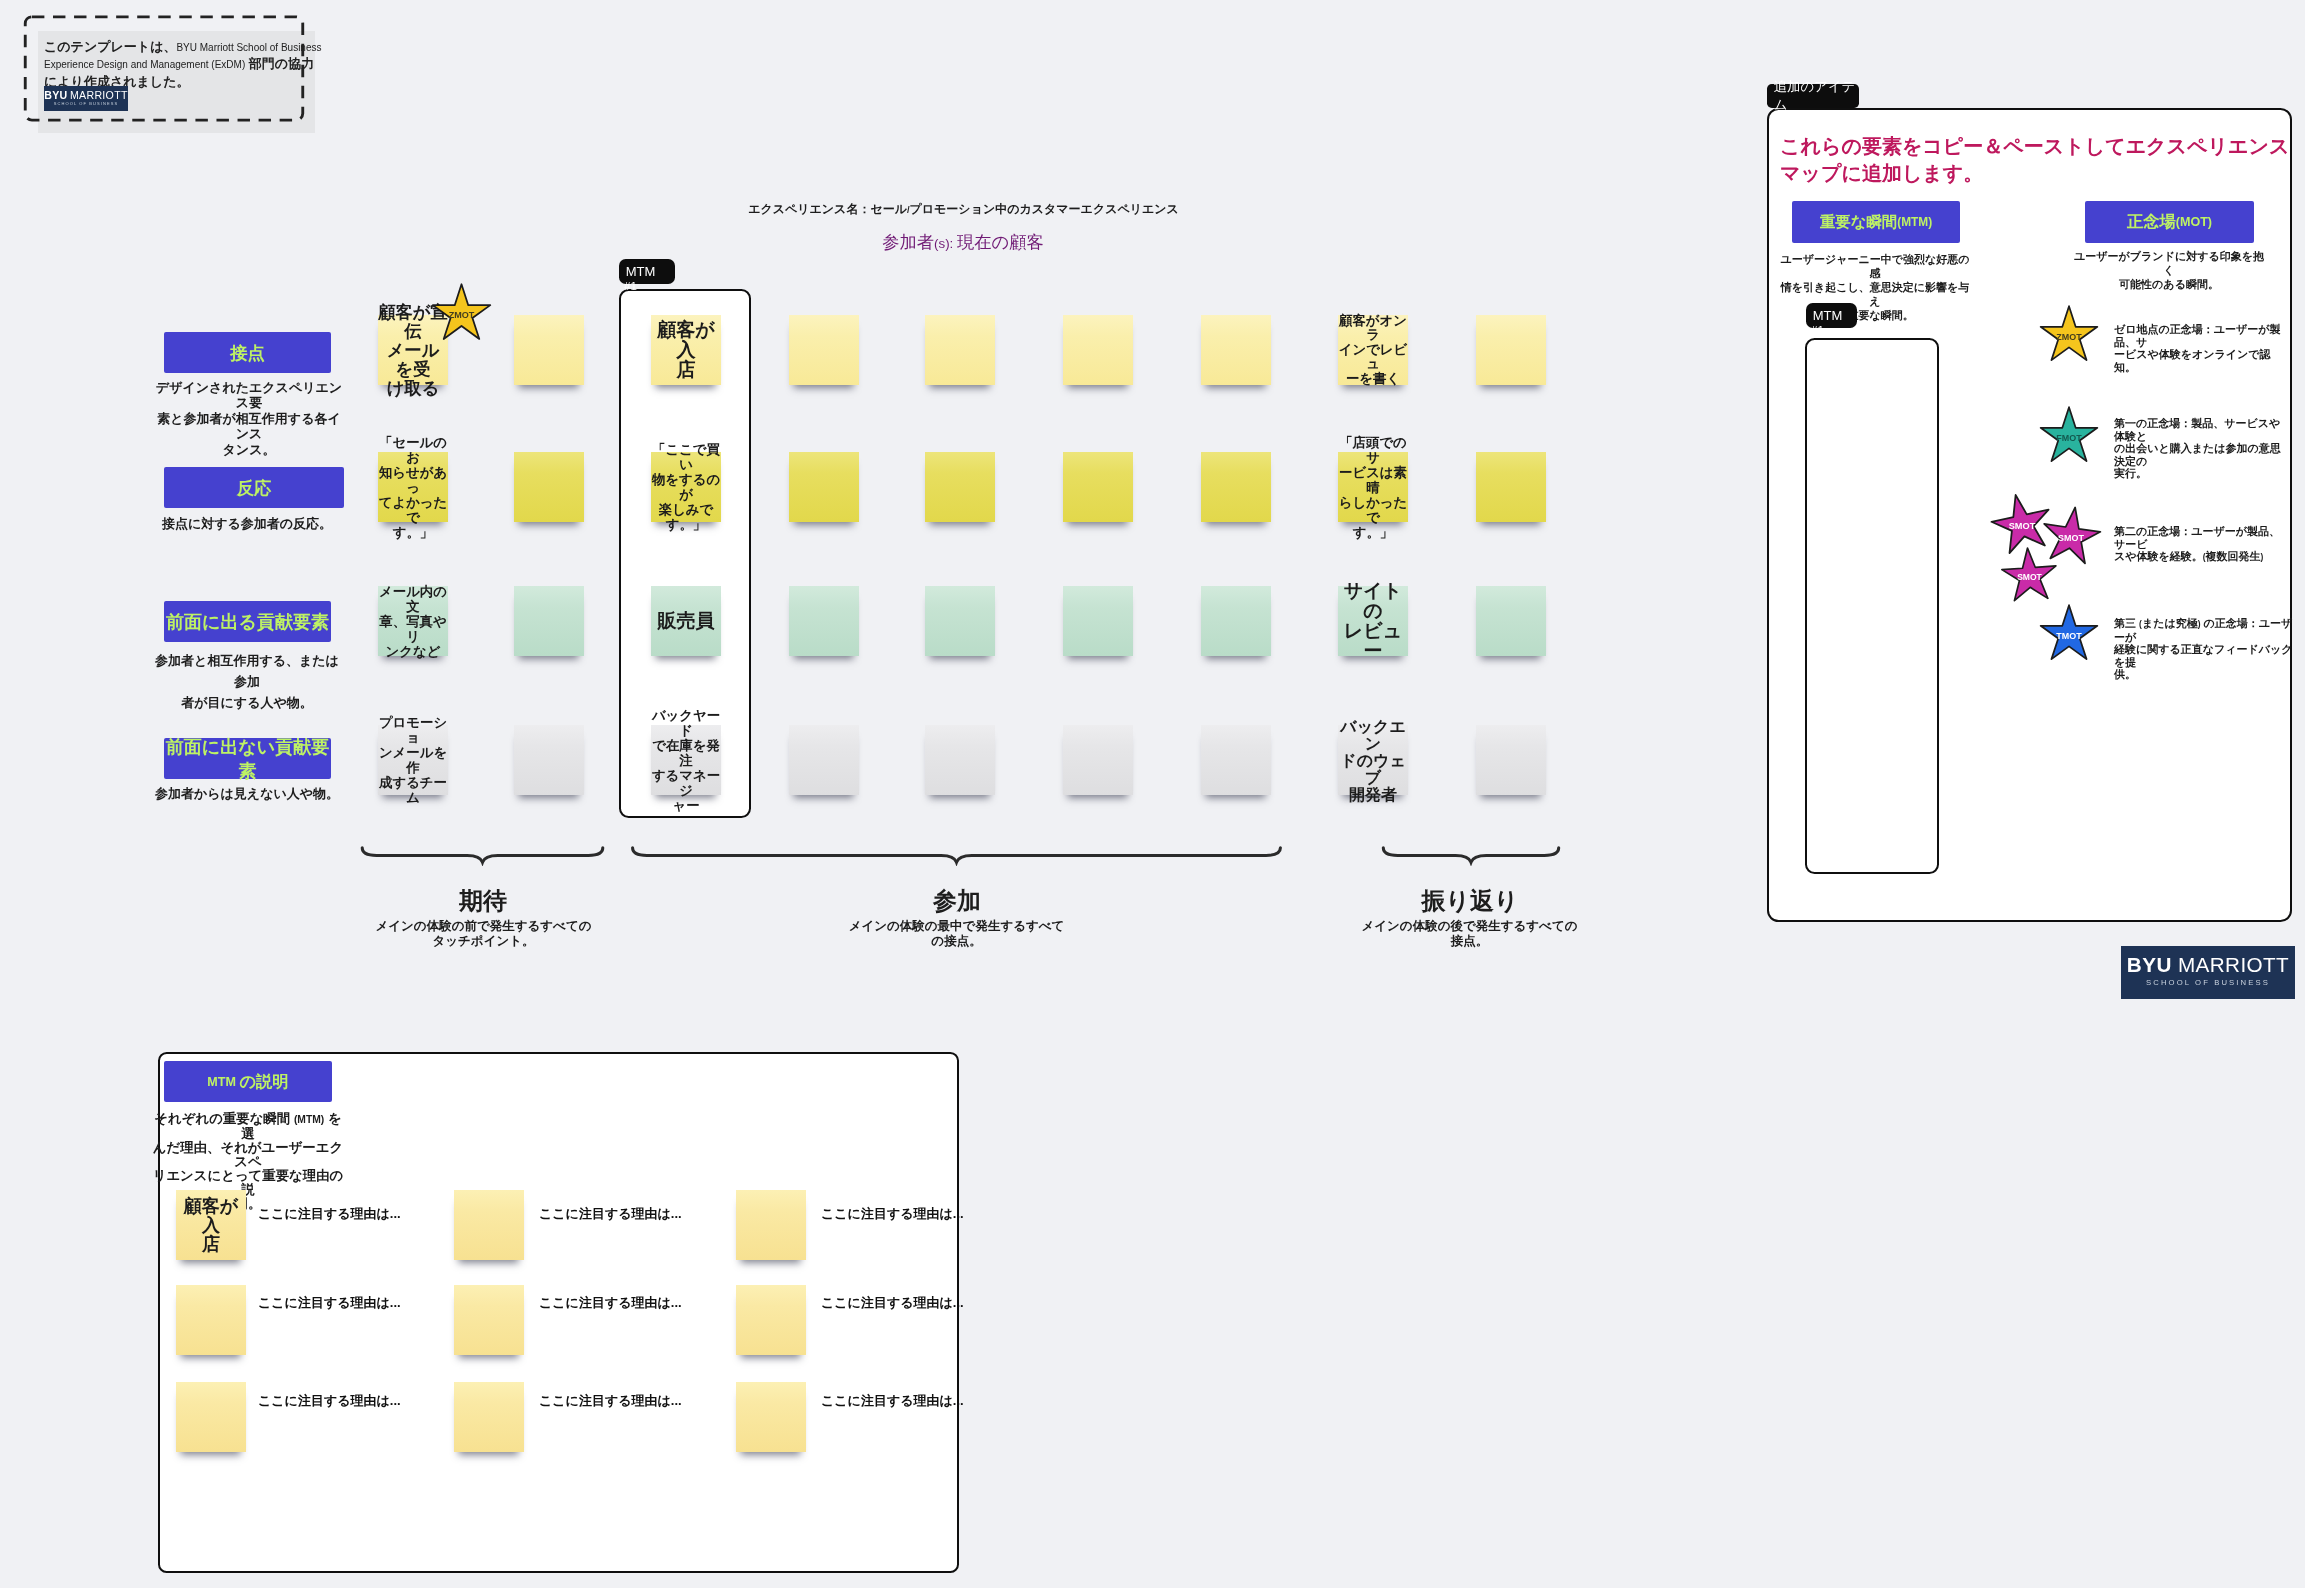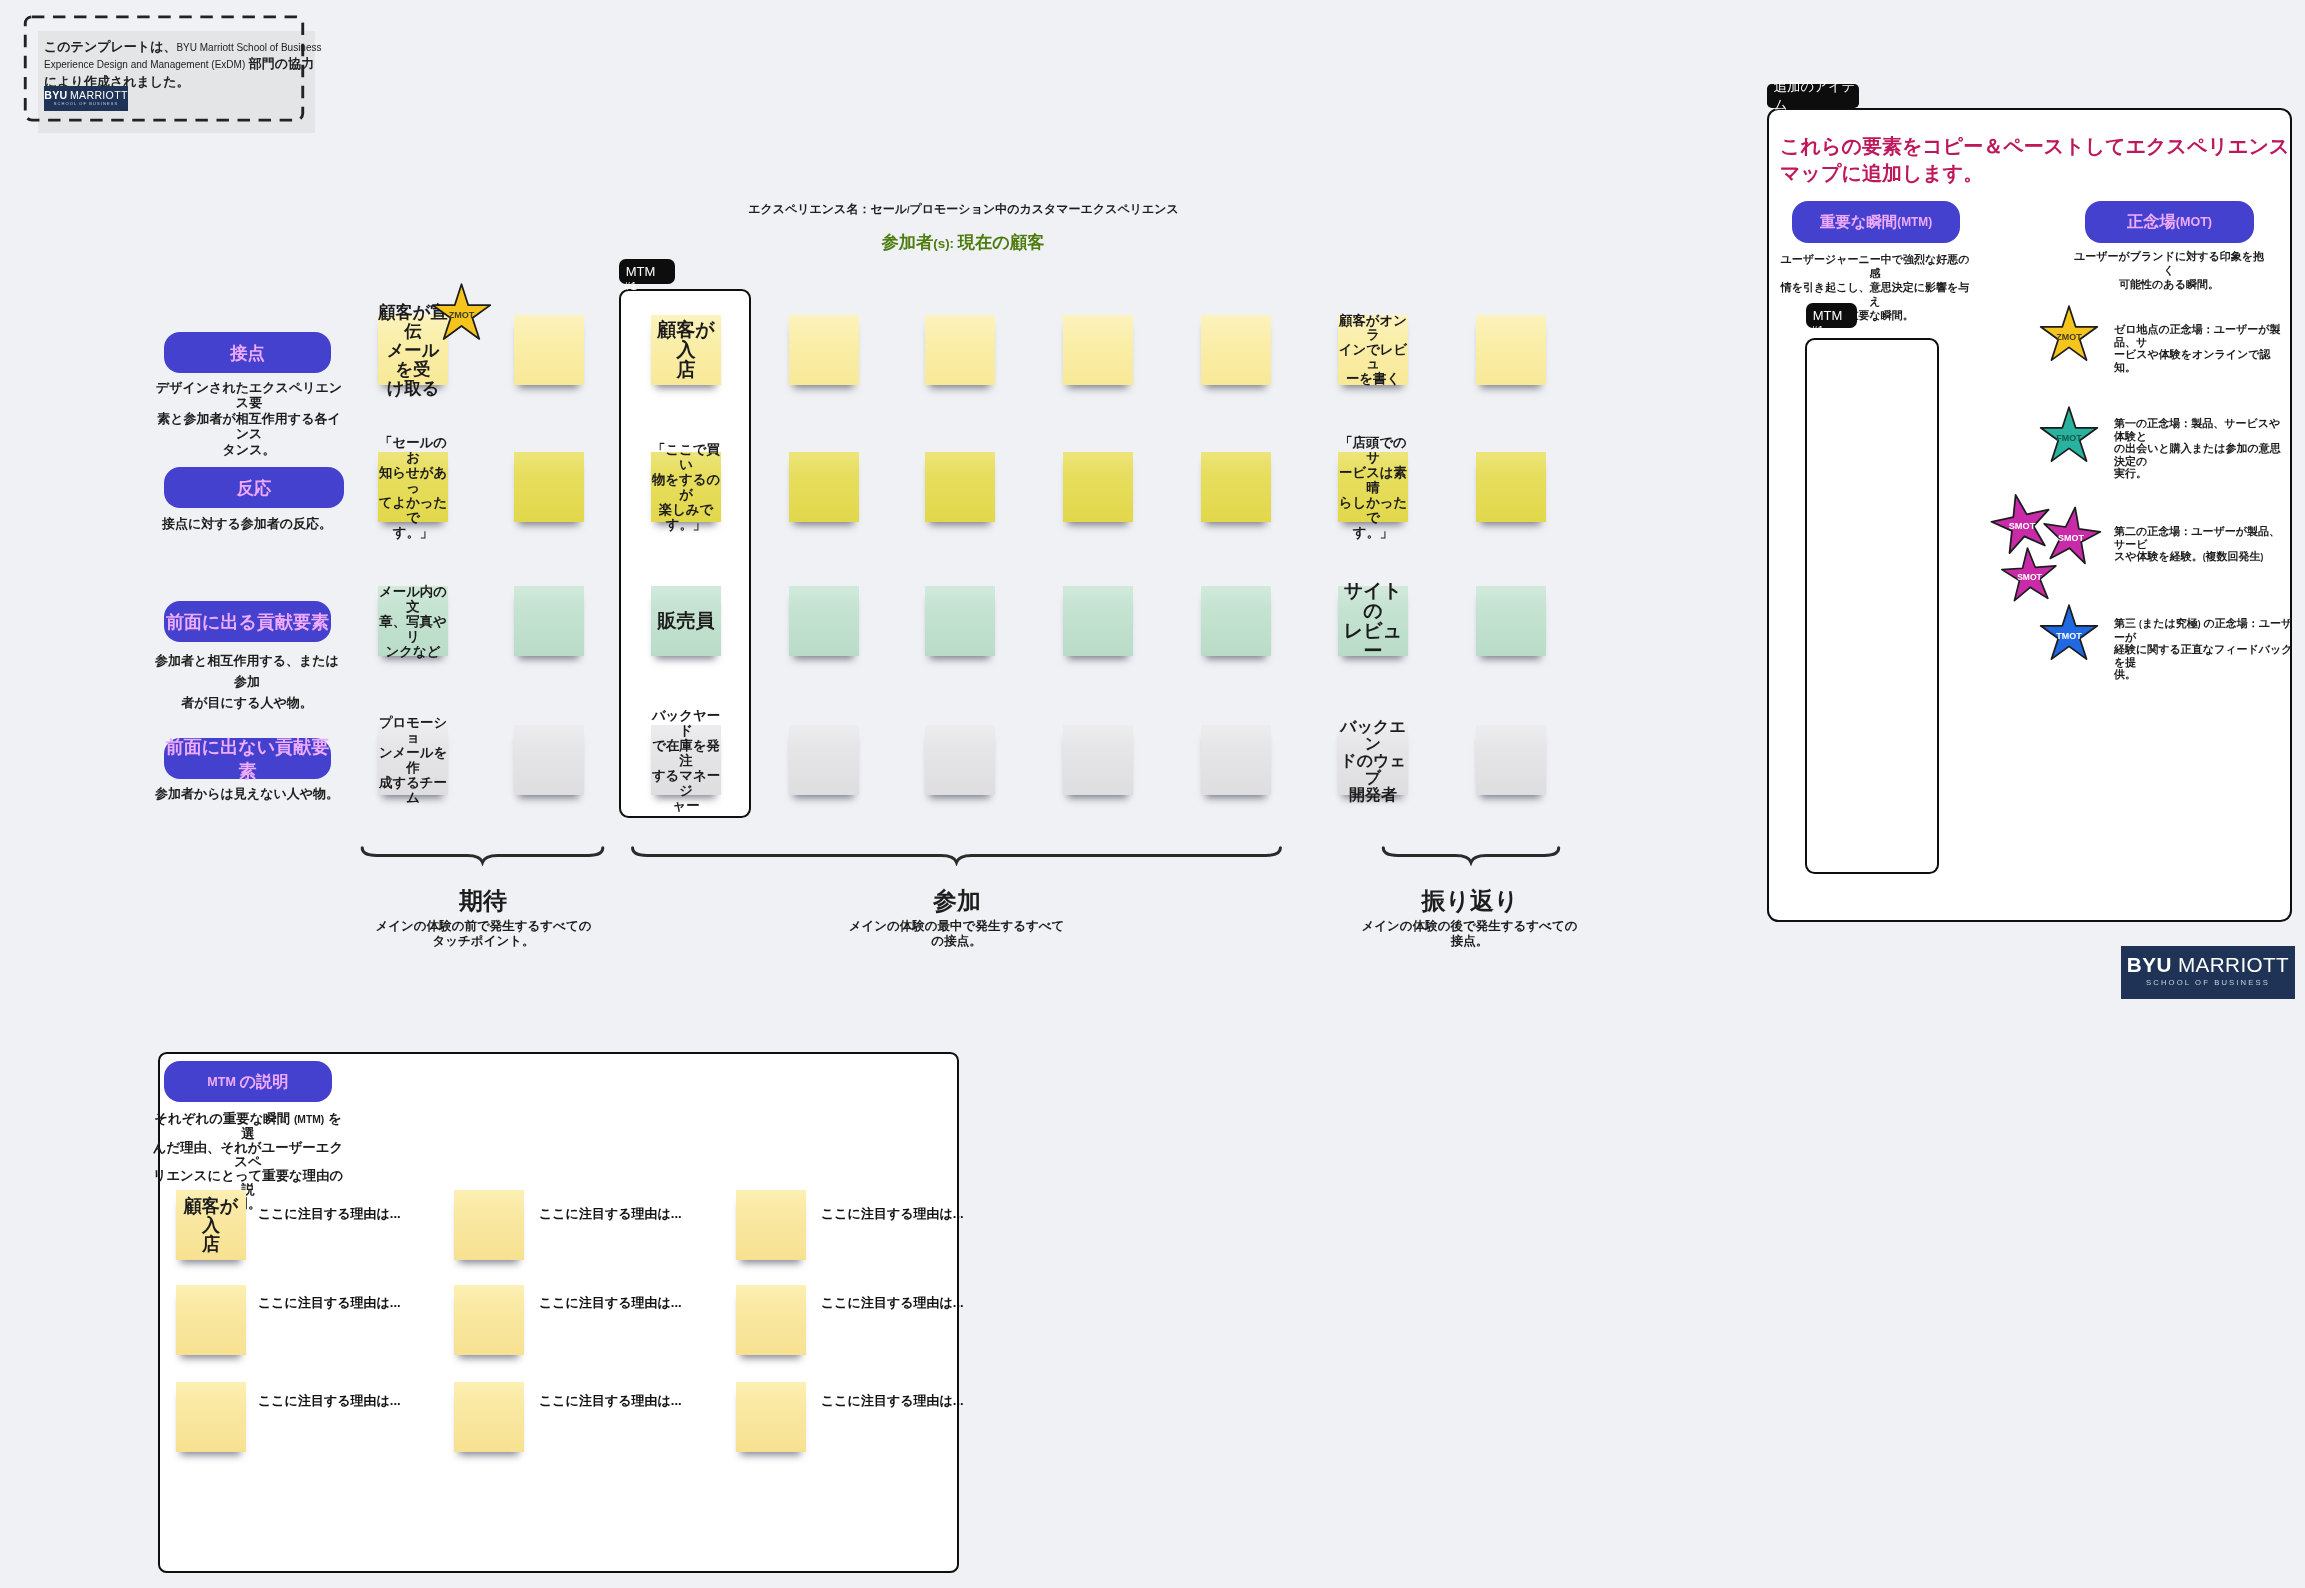--- a/index.html
+++ b/index.html
@@ -5,42 +5,42 @@
 html,body{width:2306px;height:1589px;background:#F0F1F4;font-family:"Liberation Sans",sans-serif;position:relative;overflow:hidden}
 .abs{position:absolute}
 .note{position:absolute;width:70px;height:70px;display:flex;align-items:center;justify-content:center;text-align:center;
 box-shadow:0 7.7px 7.7px -4.8px rgba(45,48,70,.6);}
 .stxt{color:#1c1c1c;width:100%;font-weight:bold}
 .y1{background:linear-gradient(180deg,#FCF3BE 0%,#FAEFAC 30%,#F8E997 100%)}
 .y2{background:linear-gradient(180deg,#EDE57B 0%,#E7DE5F 30%,#E2D84B 100%)}
 .g3{background:linear-gradient(180deg,#D2EADC 0%,#C6E3D2 30%,#B9DCC8 100%)}
 .gr4{background:linear-gradient(180deg,#EDEDEF 0%,#E6E6E8 30%,#DEDEE0 100%)}
 .by{background:linear-gradient(180deg,#FCF0B4 0%,#FAE9A4 30%,#F7E191 100%)}
-.btn{position:absolute;background:#4541CF;border-radius:16px;color:#f0abfc;font-weight:bold;display:flex;align-items:center;justify-content:center;text-align:center}
+.btn{position:absolute;background:#4541CF;border-radius:2px;color:#bef264;font-weight:bold;display:flex;align-items:center;justify-content:center;text-align:center}
 .tag{position:absolute;background:#0d0d0d;border-radius:6.7px;color:#fff;display:flex;align-items:center;padding-left:6.7px}
 .desc{position:absolute;color:#1d1d1d;text-align:center;font-weight:bold}
 .lat{font-size:77%;letter-spacing:0}
 .n{font-weight:400}
 .rzn{position:absolute;font-weight:bold;color:#111;font-size:13px}
 .whitebox{position:absolute;background:#fff;border:2.9px solid #0f0f0f;border-radius:9.6px}
 </style></head>
 <body>
 
 <div class="abs" style="left:38px;top:31px;width:277px;height:102px;background:#E4E5E7"></div>
 <svg class="abs" style="left:21px;top:13.4px" width="286" height="111" viewBox="0 0 298 116">
     <rect x="4" y="4" width="290" height="108" rx="7" fill="none" stroke="#222" stroke-width="3" stroke-dasharray="13 9"></rect>
   </svg>
 <div class="abs" style="left:44px;top:39px;width:279px;white-space:nowrap;font-size:13px;line-height:16.3px;color:#222;font-weight:bold">このテンプレートは、<span class="lat n">BYU Marriott School of Business</span><br><span class="lat n">Experience Design and Management (ExDM)</span> 部門の協力<br>により作成されました。</div>
 <div class="abs" style="left:44px;top:86px;width:84px;height:25px;background:#1E3355;color:#fff;text-align:center">
   <div style="font-size:10.6px;letter-spacing:0.3px;margin-top:2.9px"><b>BYU</b><span style="font-weight:400"> MARRIOTT</span></div>
   <div style="font-size:4px;letter-spacing:1.1px;color:#C9D2DE">SCHOOL OF BUSINESS</div>
 </div>
 
 <div class="abs" style="left:579px;top:201px;width:769px;text-align:center;font-weight:bold;font-size:12px;color:#1d1d1d">エクスペリエンス名：セール<span class="lat">/</span>プロモーション中のカスタマーエクスペリエンス</div>
-<div class="abs" style="left:675px;top:230px;width:576px;text-align:center;font-weight:bold;font-size:17.3px;color:#4d7c0f">参加者<span class="lat">(s): </span>現在の顧客</div>
+<div class="abs" style="left:675px;top:230px;width:576px;text-align:center;font-weight:normal;font-size:17.3px;color:#701a75">参加者<span class="lat">(s): </span>現在の顧客</div>
 
 <div class="btn" style="left:164px;top:332px;width:167px;height:41px;font-size:17.3px">接点</div>
 <div class="desc" style="left:153px;top:380px;width:192px;font-size:13px;line-height:15.4px">デザインされたエクスペリエンス要<br>素と参加者が相互作用する各インス<br>タンス。</div>
 <div class="btn" style="left:164px;top:467px;width:180px;height:41px;font-size:17.3px">反応</div>
 <div class="desc" style="left:151px;top:516px;width:192px;font-size:13px;line-height:15.4px">接点に対する参加者の反応。</div>
 <div class="btn" style="left:164px;top:601px;width:167px;height:41px;font-size:18px">前面に出る貢献要素</div>
 <div class="desc" style="left:151px;top:650px;width:192px;font-size:13px;line-height:21px">参加者と相互作用する、または参加<br>者が目にする人や物。</div>
 <div class="btn" style="left:164px;top:738px;width:167px;height:41px;font-size:18px">前面に出ない貢献要素</div>
 <div class="desc" style="left:151px;top:786px;width:192px;font-size:13px;line-height:15.4px">参加者からは見えない人や物。</div>
 

